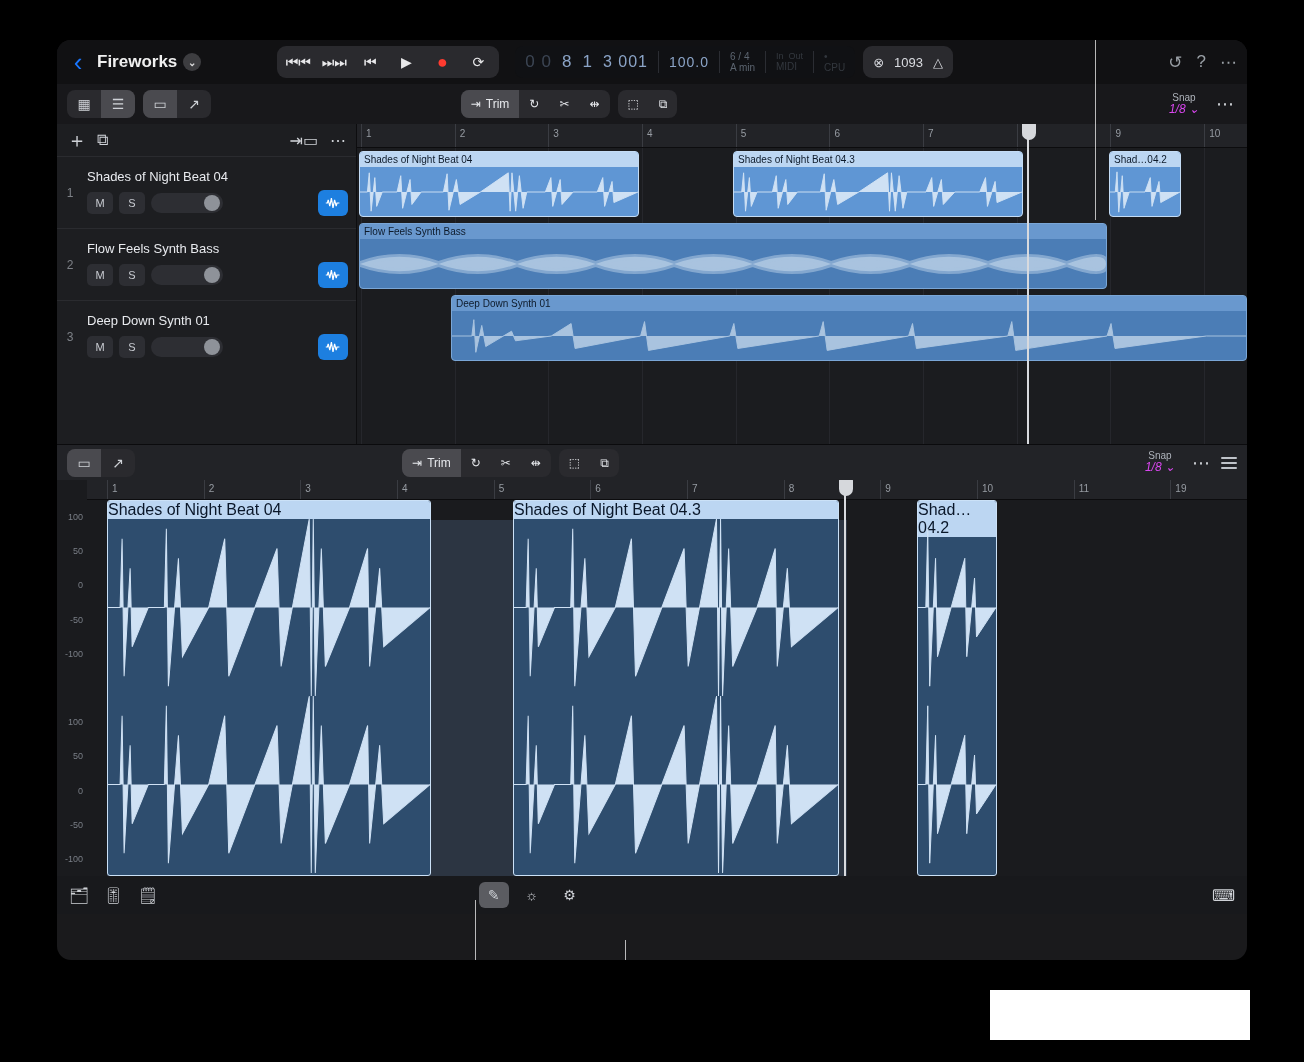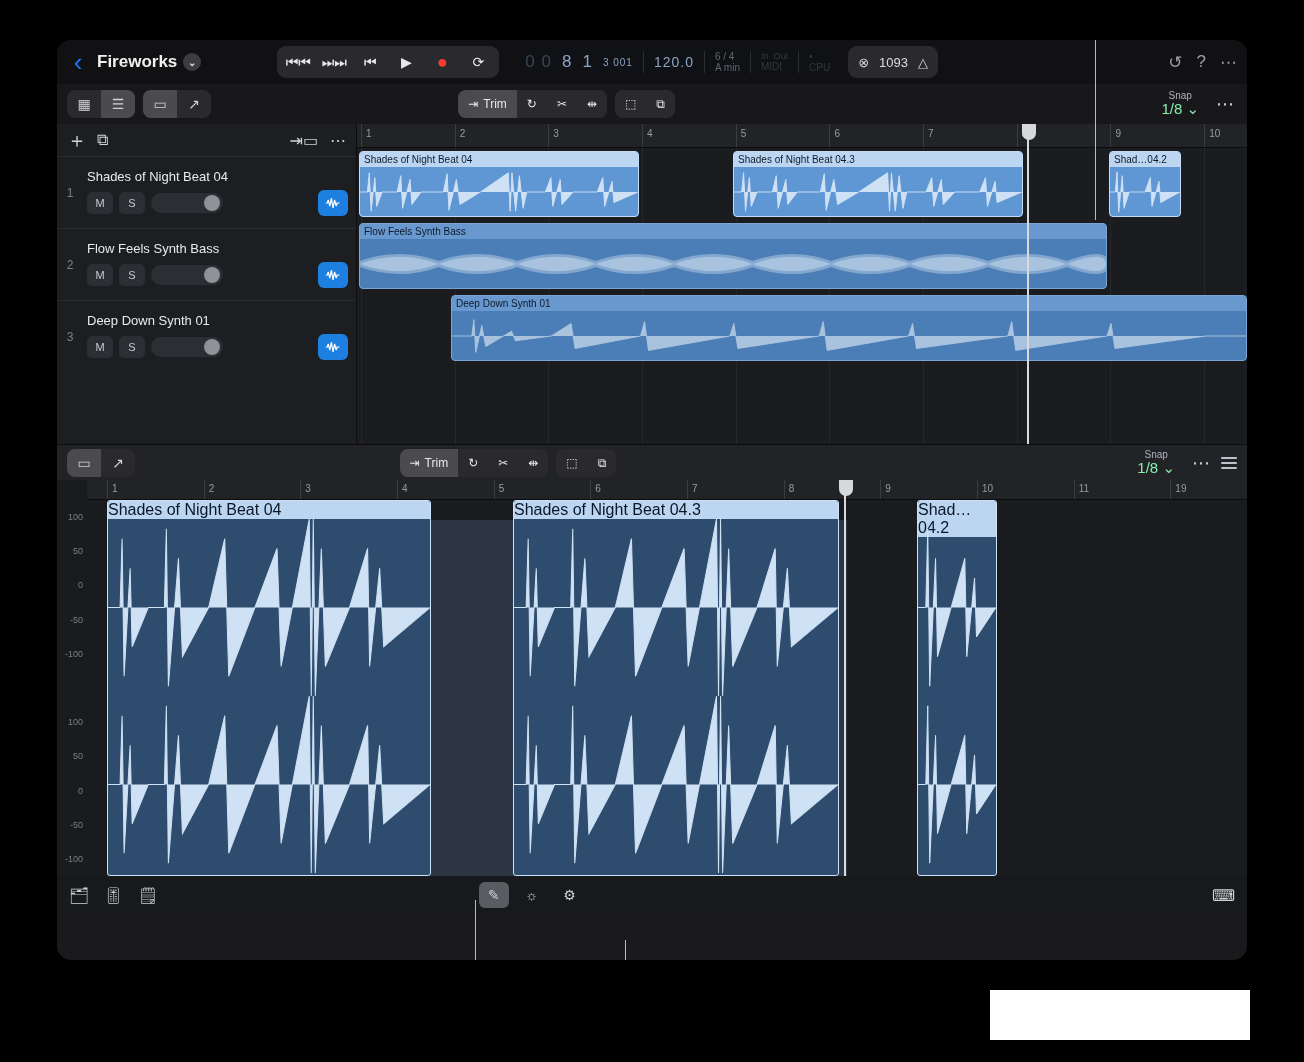--- a/index.html
+++ b/index.html
@@ -25,21 +25,21 @@
   
   .toolbar2{ height:40px; background:#18181b; display:flex; align-items:center; padding:0 10px; gap:8px;}
   .seg { display:flex; background:#2a2a2e; border-radius:8px; overflow:hidden; height:28px;}
   .seg .sbtn{ width:34px; display:flex; align-items:center; justify-content:center; color:#cfd2d7; font-size:14px;}
   .seg .sbtn.active{ background:#4a4a4f;}
   .toolbar2 .center{ margin:0 auto; display:flex; gap:8px; align-items:center;}
   .trimgrp{ display:flex; background:#2a2a2e; border-radius:8px; height:28px; overflow:hidden;}
   .trimgrp .tp{ padding:0 10px; display:flex; align-items:center; gap:5px; font-size:12px; color:#e6e8ec;}
   .trimgrp .tp.first{ background:#4a4a4f;}
   .snap { margin-left:auto; text-align:center; color:#aeb3bb; font-size:10px; line-height:1.1; padding-right:6px;}
-  .snap .v{font-size:15px; color:#86efac;}
+  .snap .v{font-size:12px; color:#d946ef;font-style:italic;}
   .more-dots{ color:#cfd2d7; font-size:18px; width:24px; text-align:center;}
   
   .arrange { display:flex; height:320px; background:#1b1c1f; position:relative;}
   .trackheads { width:300px; background:#1d1e21; border-right:1px solid #0d0d0f;}
   .addrow{ height:32px; display:flex; align-items:center; gap:10px; padding:0 10px; color:#cfd2d7;}
   .addrow .pushr{margin-left:auto; display:flex; gap:12px; align-items:center;}
   .thead{ height:72px; border-top:1px solid #2a2b2f; display:flex; align-items:center; padding:6px 8px 6px 4px; gap:8px;}
   .tnum{ width:18px; text-align:center; color:#7d8187; font-size:12px;}
   .tmain{ flex:1; display:flex; flex-direction:column; gap:6px;}
   .tname{ font-size:13px; color:#e8eaee;}
@@ -111,23 +111,23 @@
       <div class="tbtn">⏭⏭</div>
       <div class="tbtn">⏮</div>
       <div class="tbtn">▶</div>
       <div class="tbtn rec">●</div>
       <div class="tbtn">⟳</div>
     </div>
     <div class="lcd">
       <span class="big" style="opacity:.35">0&nbsp;0</span>
       <span class="big">8</span>
       <span class="big">1</span>
-      <span class="big" style="font-size:10px">3 001</span>
+      <span class="big" style="font-size:16px">3 001</span>
       <div class="divider"></div>
-      <span class="big" style="font-size:14px">120.0</span>
+      <span class="big" style="font-size:14px">100.0</span>
       <div class="divider"></div>
       <div class="stack">
         <span class="faint">6 / 4</span>
         <span class="faint">A min</span>
       </div>
       <div class="divider"></div>
       <div class="stack" style="opacity:.45">
         <span class="faint" style="font-size:9px"><span>In</span>&nbsp;&nbsp;<span>Out</span></span>
         <span class="faint">MIDI</span>
       </div>

